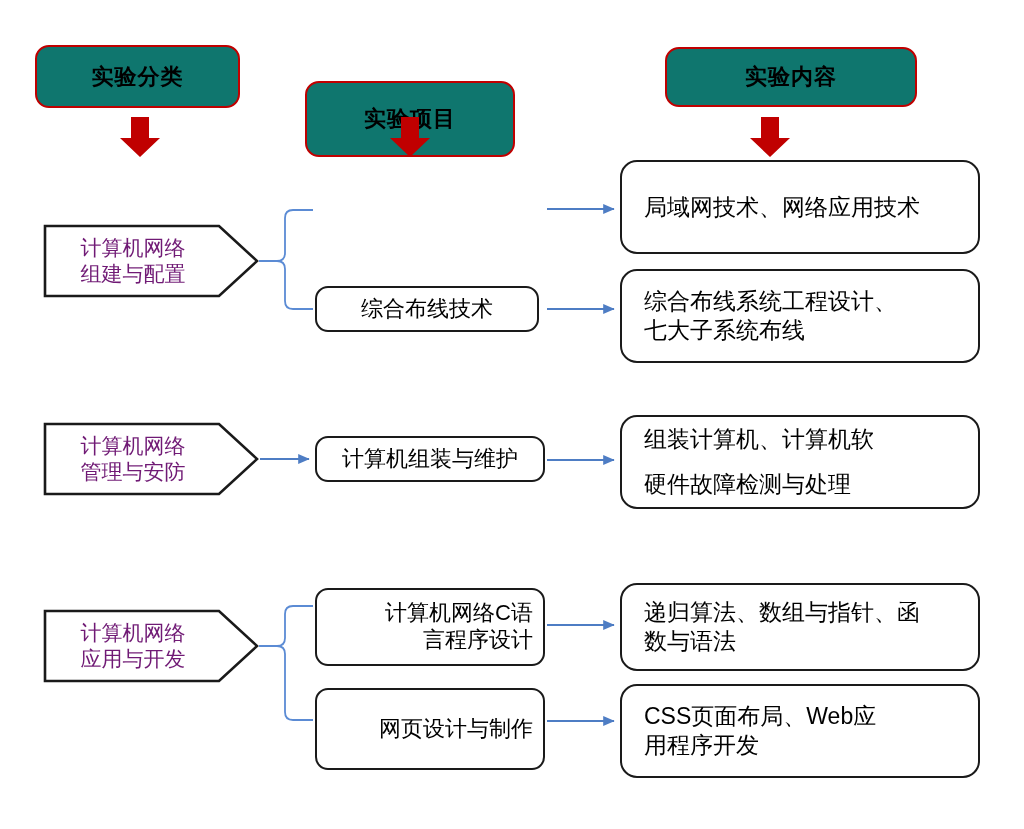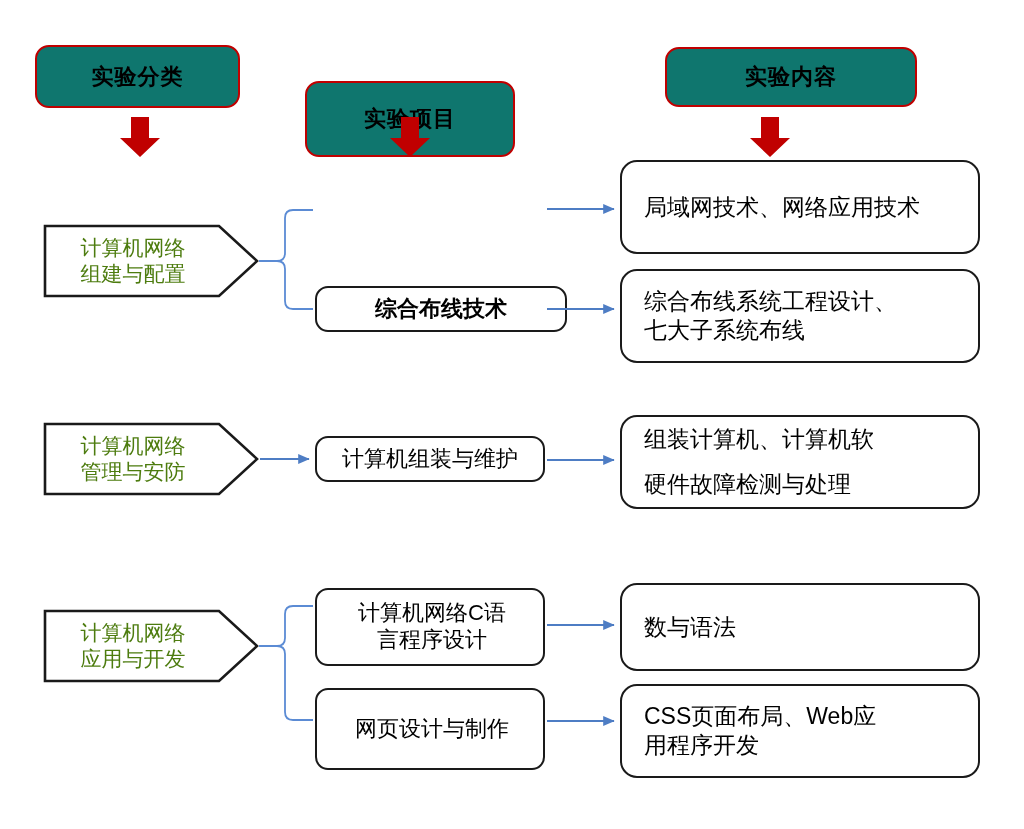--- a/index.html
+++ b/index.html
@@ -46,34 +46,34 @@
     top: 0;
     width: 180px;
     height: 100%;
     display: flex;
     flex-direction: column;
     align-items: center;
     justify-content: center;
     font-size: 21px;
     line-height: 1.25;
     white-space: nowrap;
-    color: #4d7c0f;
+    color: #701a75;
     pointer-events: none;
   }
   .pentagon-label span { display: block; text-align: center; }
 
   
   .project-box {
     border: 2.6px solid #1a1a1a;
     border-radius: 13px;
     background: #ffffff;
     box-sizing: border-box;
     display: flex;
     flex-direction: column;
-    align-items: center;
+    align-items: flex-end;
     justify-content: center;
     padding: 0 10px 0 14px;
     font-size: 22px;
     line-height: 1.22;
     color: #000000;
   }
   .project-box.center-text { align-items: center; padding: 0 8px; }
 
   
   .content-box {
@@ -128,21 +128,21 @@
     <svg width="216" height="74" viewBox="0 0 216 74" style="position:absolute;left:0;top:0;">
       <path d="M2 2 H176 L214 37 L176 72 H2 Z" fill="#ffffff" stroke="#1A1A1A" stroke-width="2.6"></path>
     </svg>
     <div class="pentagon-label">
       <span>计算机网络</span>
       <span>组建与配置</span>
     </div>
   </div>
 
 
-  <div class="abs project-box center-text" style="left:315px; top:286px; width:252px; height:46px;font-weight:bold;">
+  <div class="abs project-box center-text" style="left:315px; top:286px; width:224px; height:46px;">
     <span class="line">综合布线技术</span>
   </div>
 
   <div class="abs content-box" style="left:620px; top:160px; width:360px; height:94px;">
     <span class="line">局域网技术、网络应用技术</span>
   </div>
 
   <div class="abs content-box" style="left:620px; top:269px; width:360px; height:94px;">
     <span class="line">综合布线系统工程设计、</span>
     <span class="line">七大子系统布线</span>
@@ -180,20 +180,21 @@
   <div class="abs project-box" style="left:315px; top:588px; width:230px; height:78px;">
     <span class="line">计算机网络C语</span>
     <span class="line">言程序设计</span>
   </div>
 
   <div class="abs project-box" style="left:315px; top:688px; width:230px; height:82px;">
     <span class="line">网页设计与制作</span>
   </div>
 
   <div class="abs content-box" style="left:620px; top:583px; width:360px; height:88px;">
+    <span class="line">递归算法、数组与指针、函</span>
     <span class="line">数与语法</span>
   </div>
 
   <div class="abs content-box" style="left:620px; top:684px; width:360px; height:94px;">
     <span class="line">CSS页面布局、Web应</span>
     <span class="line">用程序开发</span>
   </div>
 
   <svg id="connectors" viewBox="0 0 1024 829">
     <defs>

